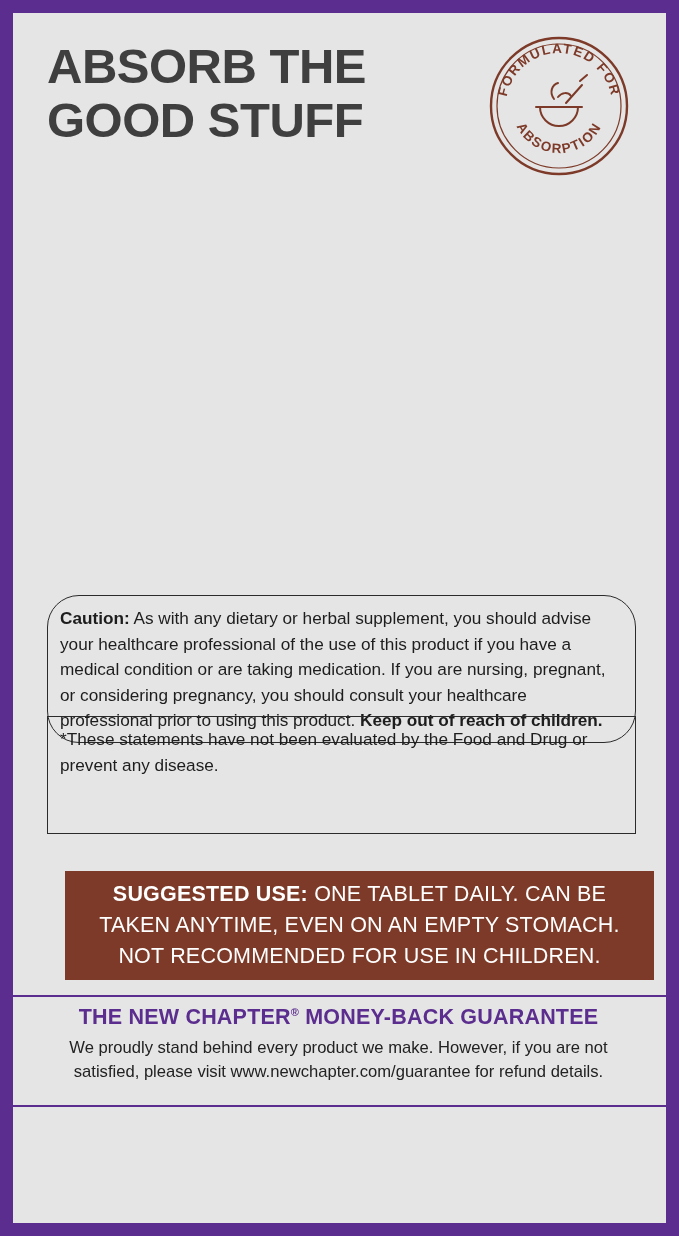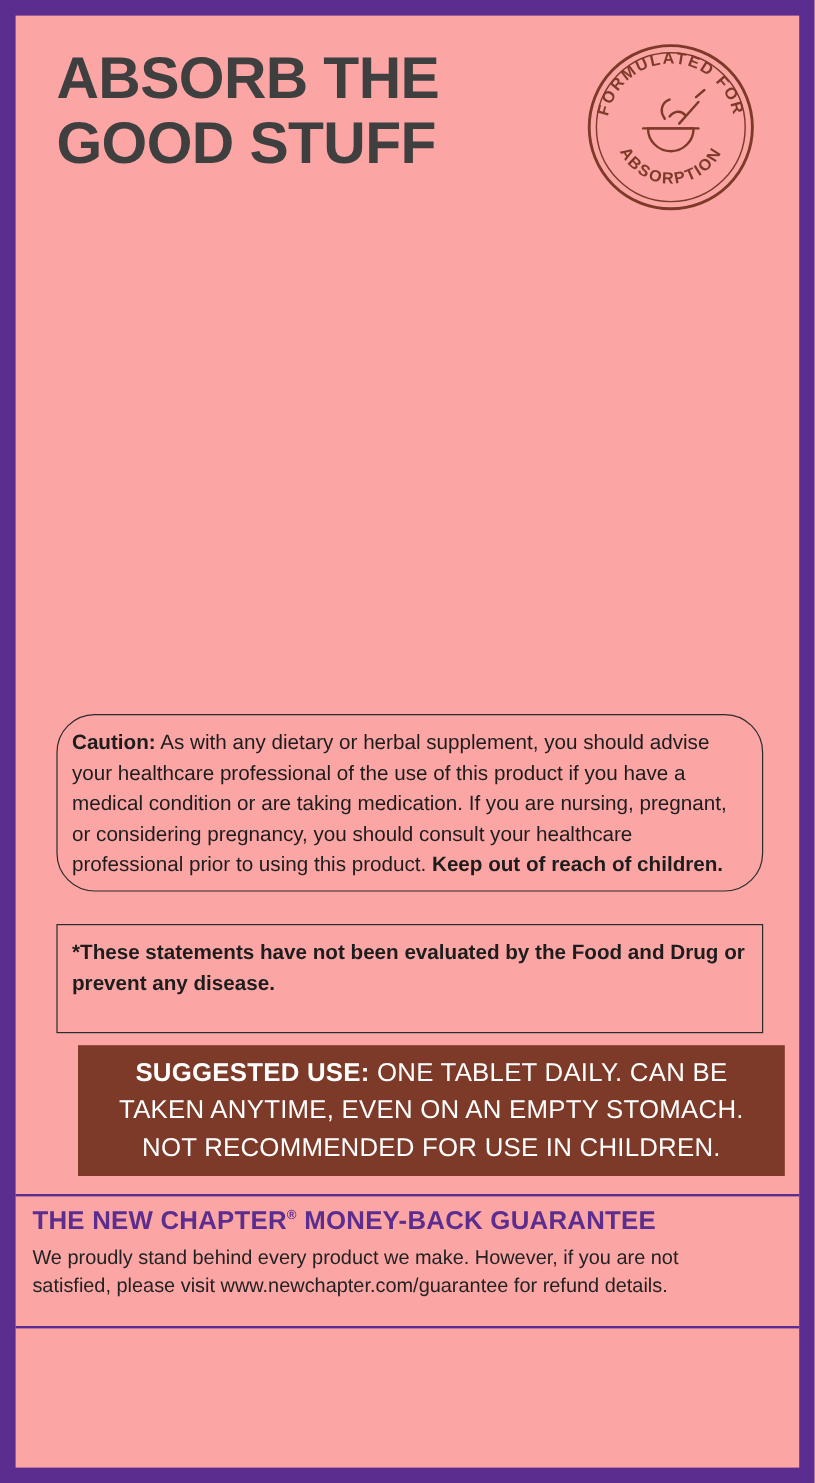--- a/index.html
+++ b/index.html
@@ -7,21 +7,21 @@
     padding: 0;
     background: #ffffff;
   }
   body {
     font-family: "Liberation Sans", sans-serif;
   }
   .page {
     position: relative;
     width: 679px;
     height: 1236px;
-    background: #fca5a5;
+    background: #e5e5e5;
     box-sizing: border-box;
     overflow: hidden;
   }
   
   .frame {
     position: absolute;
     top: 0; left: 0;
     width: 679px;
     height: 1236px;
     border: 13px solid #5b2d8e;
@@ -93,24 +93,23 @@
     position: absolute;
     left: 47px;
     top: 595px;
     width: 589px;
     height: 148px;
     border-radius: 32px;
   }
   .statements-box {
     position: absolute;
     left: 47px;
-    top: 770px;
+    top: 716px;
     width: 589px;
-    height: 91px;
-    font-weight: bold;
+    height: 118px;
   }
   .statements-box p { text-indent: 0; }
   .statements-box .ind { display: block; padding-left: 9px; }
 
   
   .suggested {
     position: absolute;
     left: 65px;
     top: 871px;
     width: 589px;
@@ -139,24 +138,24 @@
     left: 13px;
     width: 653px;
     height: 2px;
     background: #5b2d8e;
   }
   .rule-1 { top: 995px; }
   .rule-2 { top: 1105px; }
 
   .guarantee {
     position: absolute;
-    left: 27px;
+    left: 12px;
     top: 1005px;
     width: 653px;
-    text-align: left;
+    text-align: center;
   }
   .guarantee h2 {
     margin: 0 0 6px 0;
     font-family: "Liberation Sans", sans-serif;
     font-weight: bold;
     font-size: 21.5px;
     letter-spacing: 0.2px;
     color: #5b2d8e;
     text-transform: uppercase;
   }

